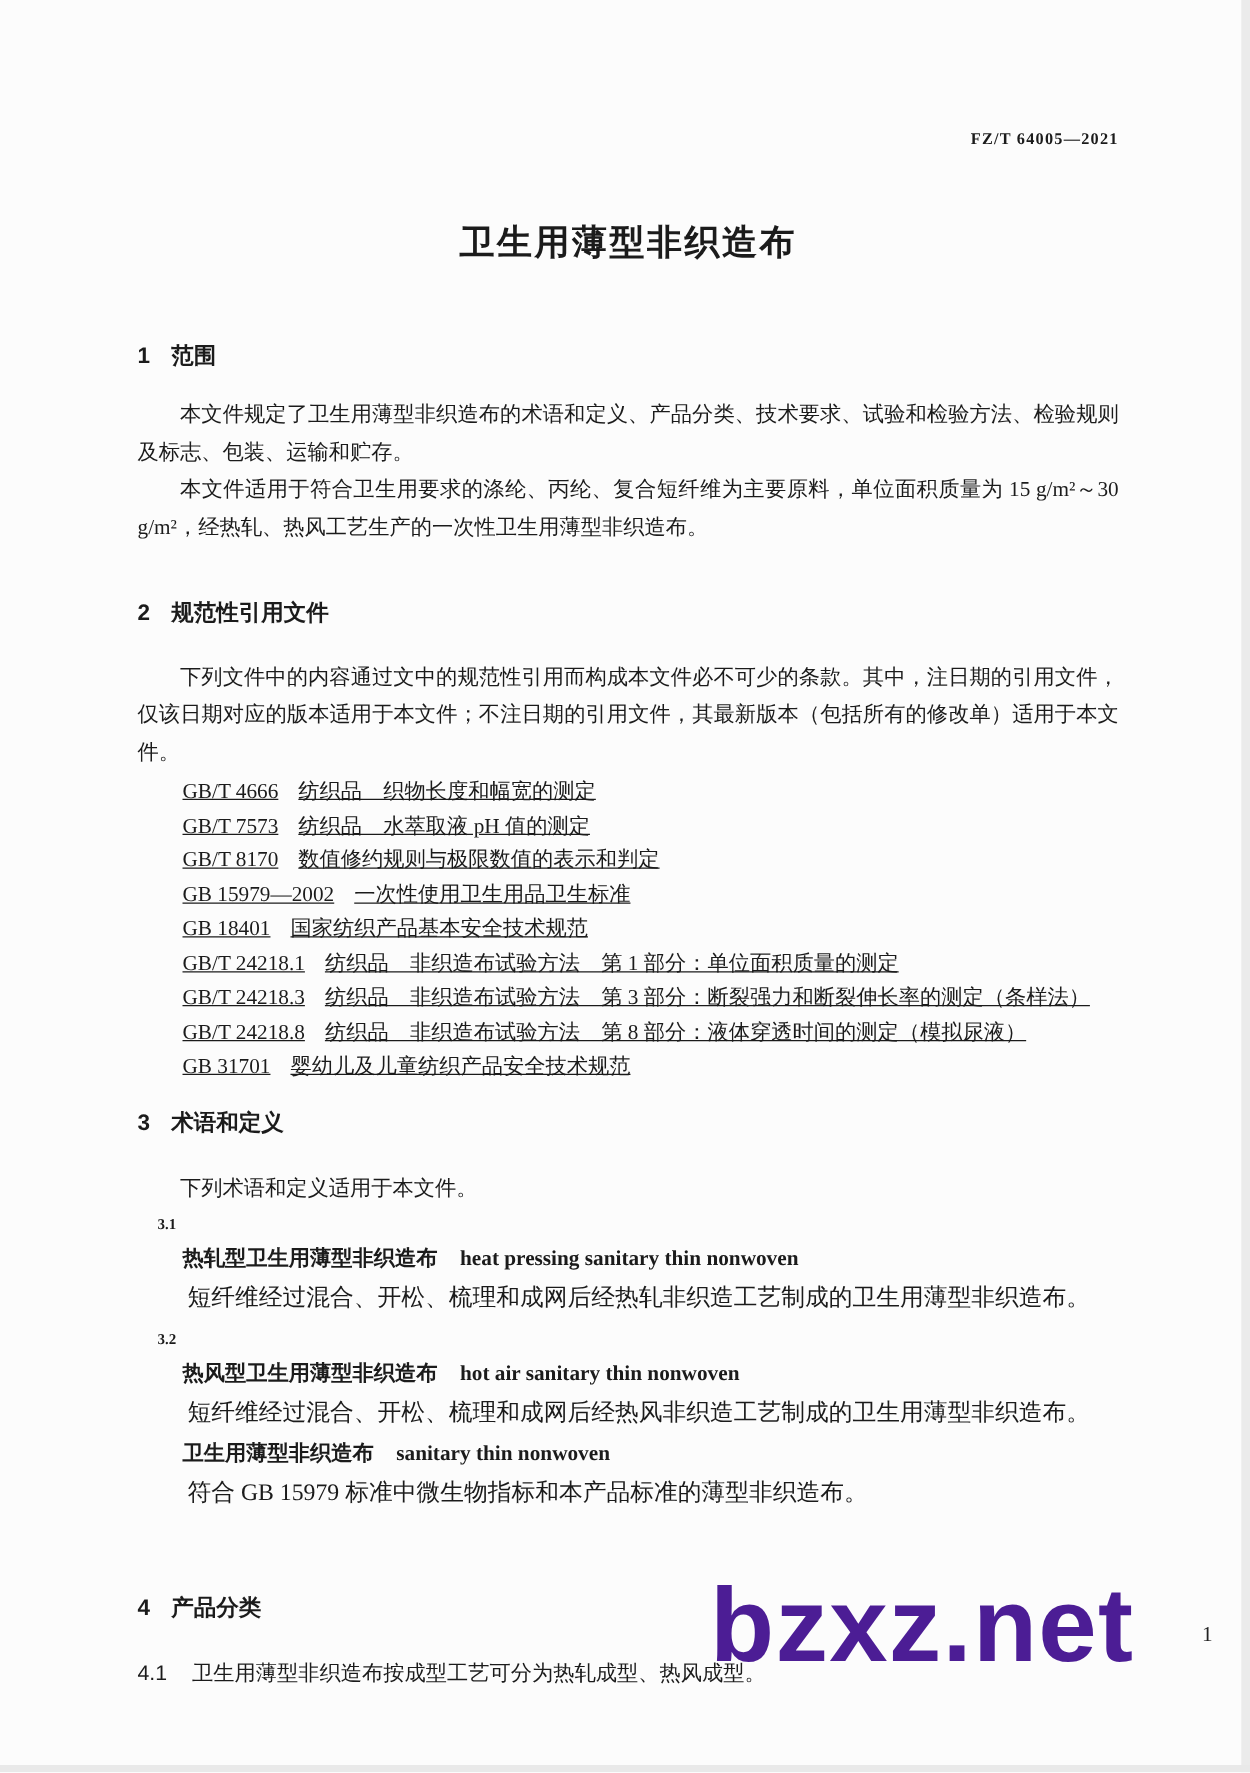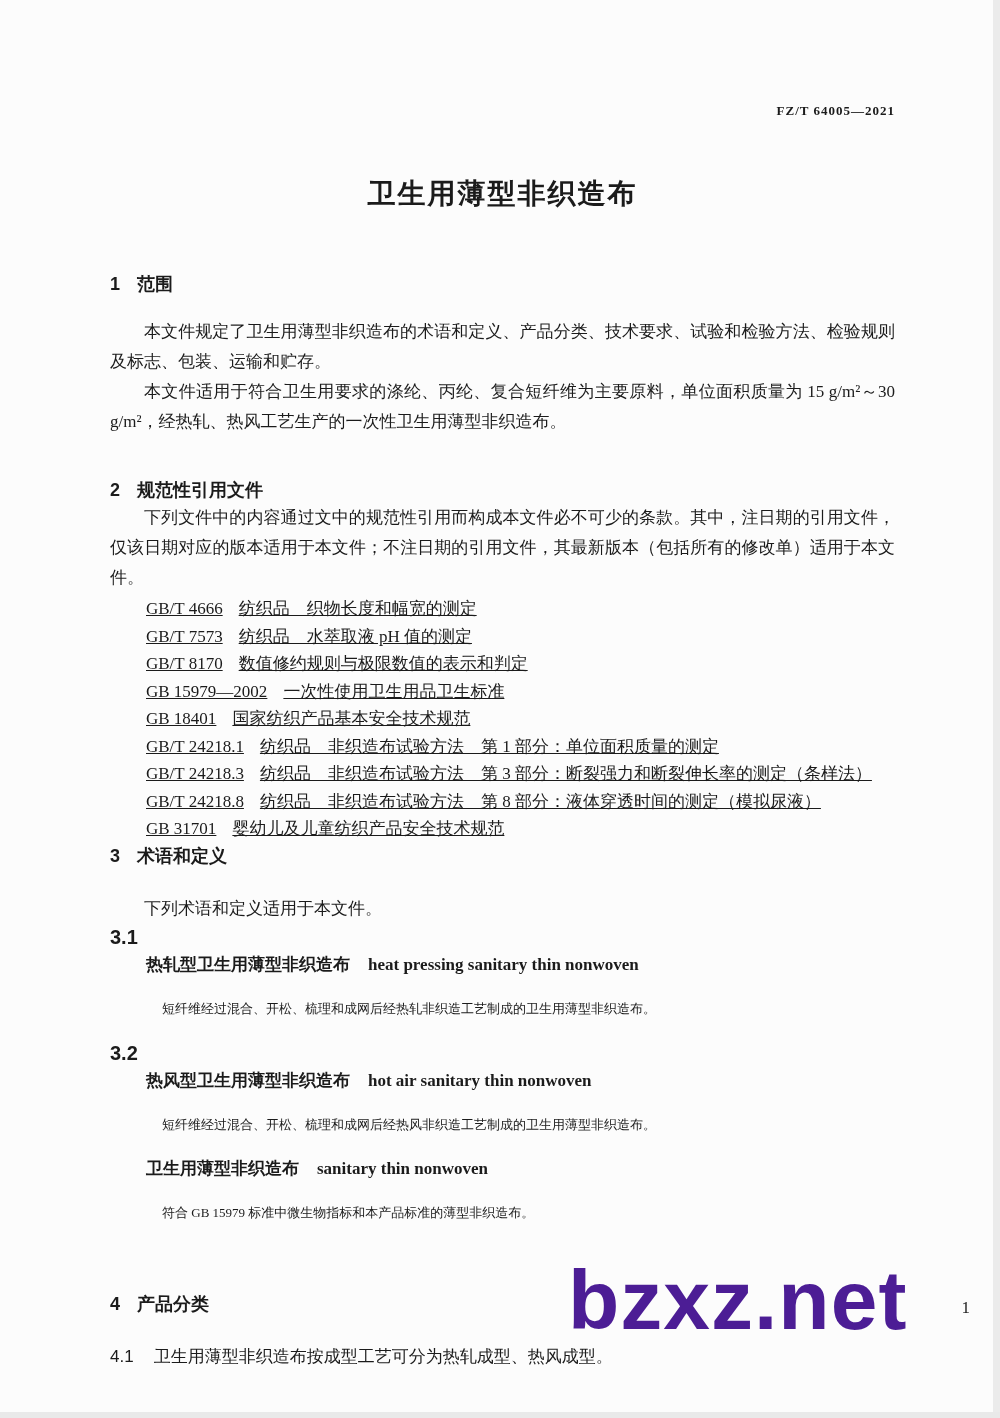--- a/index.html
+++ b/index.html
@@ -64,55 +64,56 @@
   .body-para {
     margin: 0;
     font-size: 17px;
     line-height: 30px;
     text-align: justify;
     text-indent: 2em;
   }
   .s1-heading { margin-top: 58px; }
   .s1-p1 { margin-top: 20px; }
   .s2-heading { margin-top: 40px; }
-  .s2-intro { }
+  .s2-intro { margin-top: 24px; }
   .ref-list {
     margin: 2px 0 0 0;
     padding: 0 0 0 36px;
     list-style: none;
     text-decoration: underline;
   }
   .ref-item {
     font-size: 17px;
     line-height: 27.5px;
     white-space: nowrap;
   }
   .ref-code { margin-right: 16px; }
-  .s3-heading { }
+  .s3-heading { margin-top: 18px; }
   .s3-intro { margin-top: 26px; line-height: 28px; }
   .term-block { margin: 0; }
   .term-num {
-    font-size: 20px;
-    font-weight: bold;
-    font-family: Liberation Sans, sans-serif;
-    line-height: 28px;
+    font-size: 12px;
+    font-weight: bold;
+    font-family: Liberation Serif, serif;
+    line-height: 28px;
+    margin-left: 16px;
   }
   .term-line {
     font-size: 17px;
     font-weight: bold;
     line-height: 28px;
     padding-left: 36px;
   }
   .term-line .term-zh {
     font-family: "Liberation Sans", "DejaVu Sans", sans-serif;
     margin-right: 18px;
   }
   .term-def {
-    margin: 16px;
-    font-size: 13px;
+    margin: 4px;
+    font-size: 19px;
     line-height: 28px;
     padding-left: 36px;
     text-align: justify;
   }
   .s4-heading { margin-top: 64px; }
   .clause {
     margin-top: 26px;
     font-size: 17px;
     line-height: 28px;
   }

